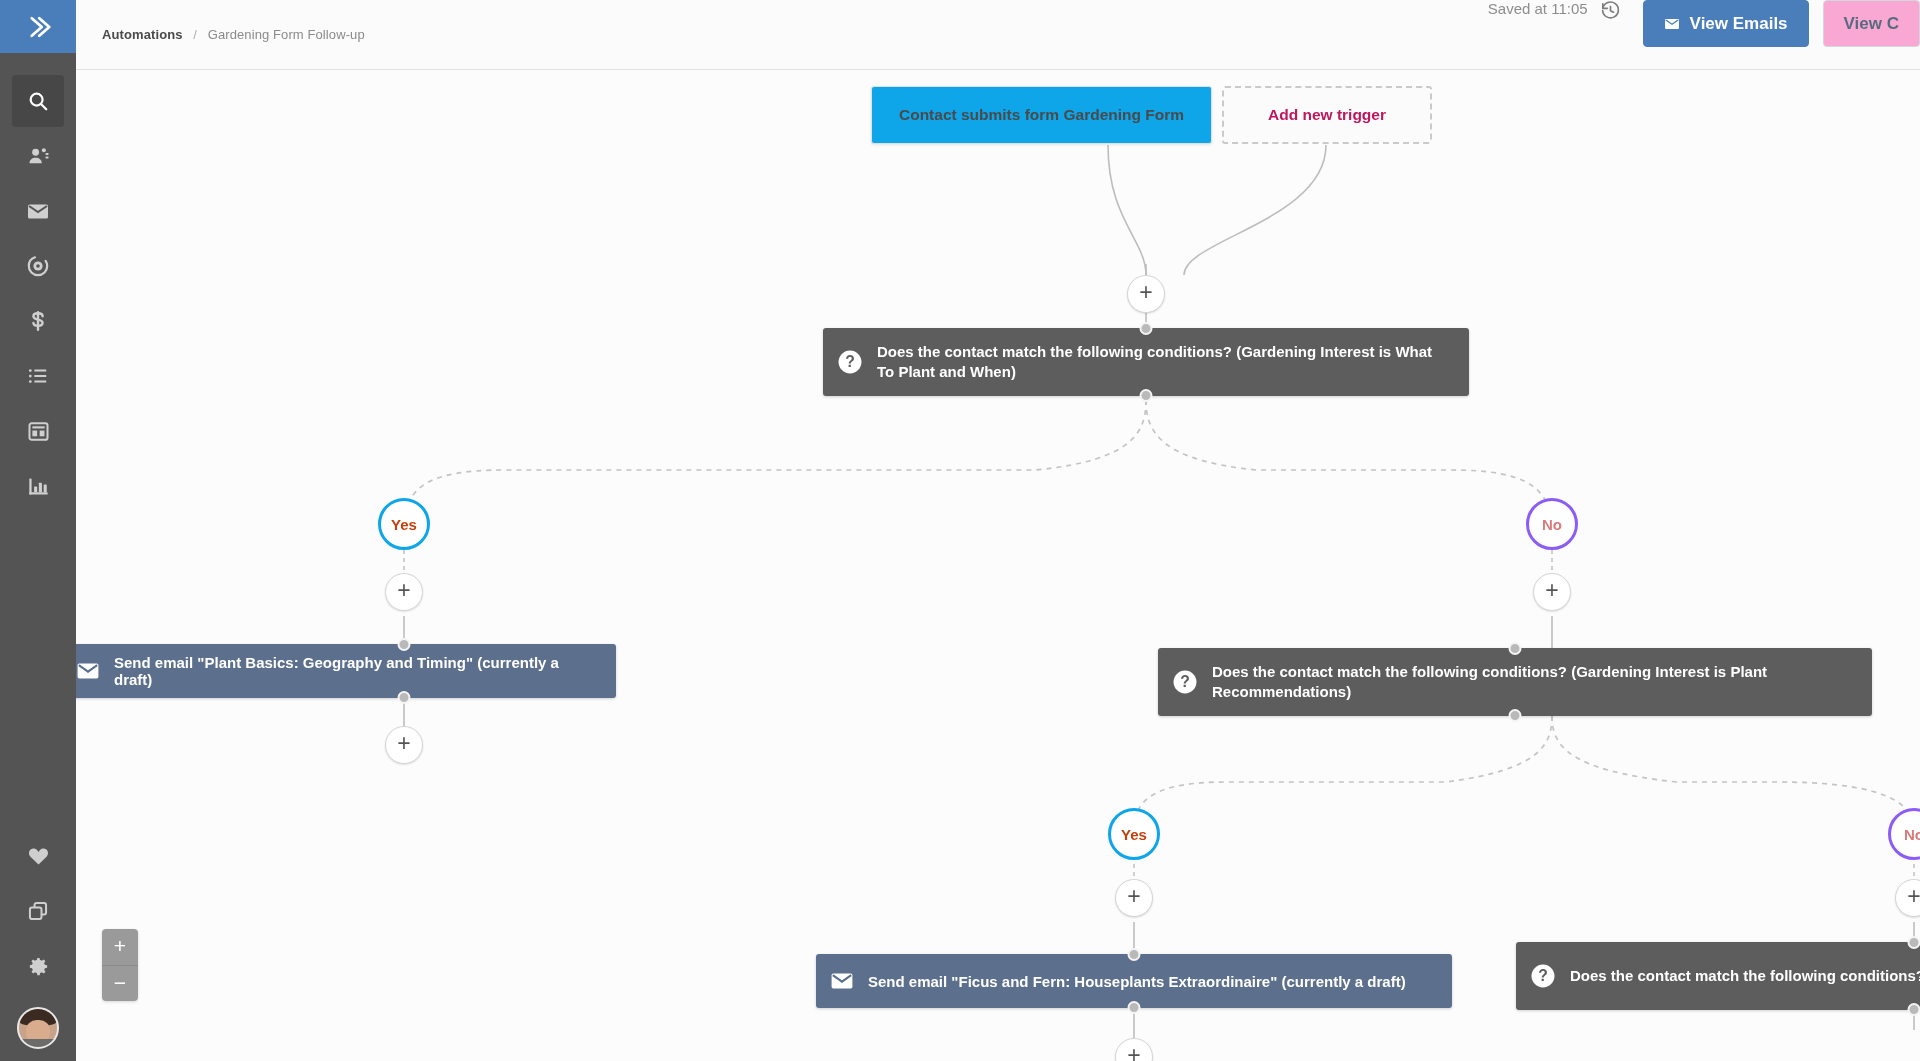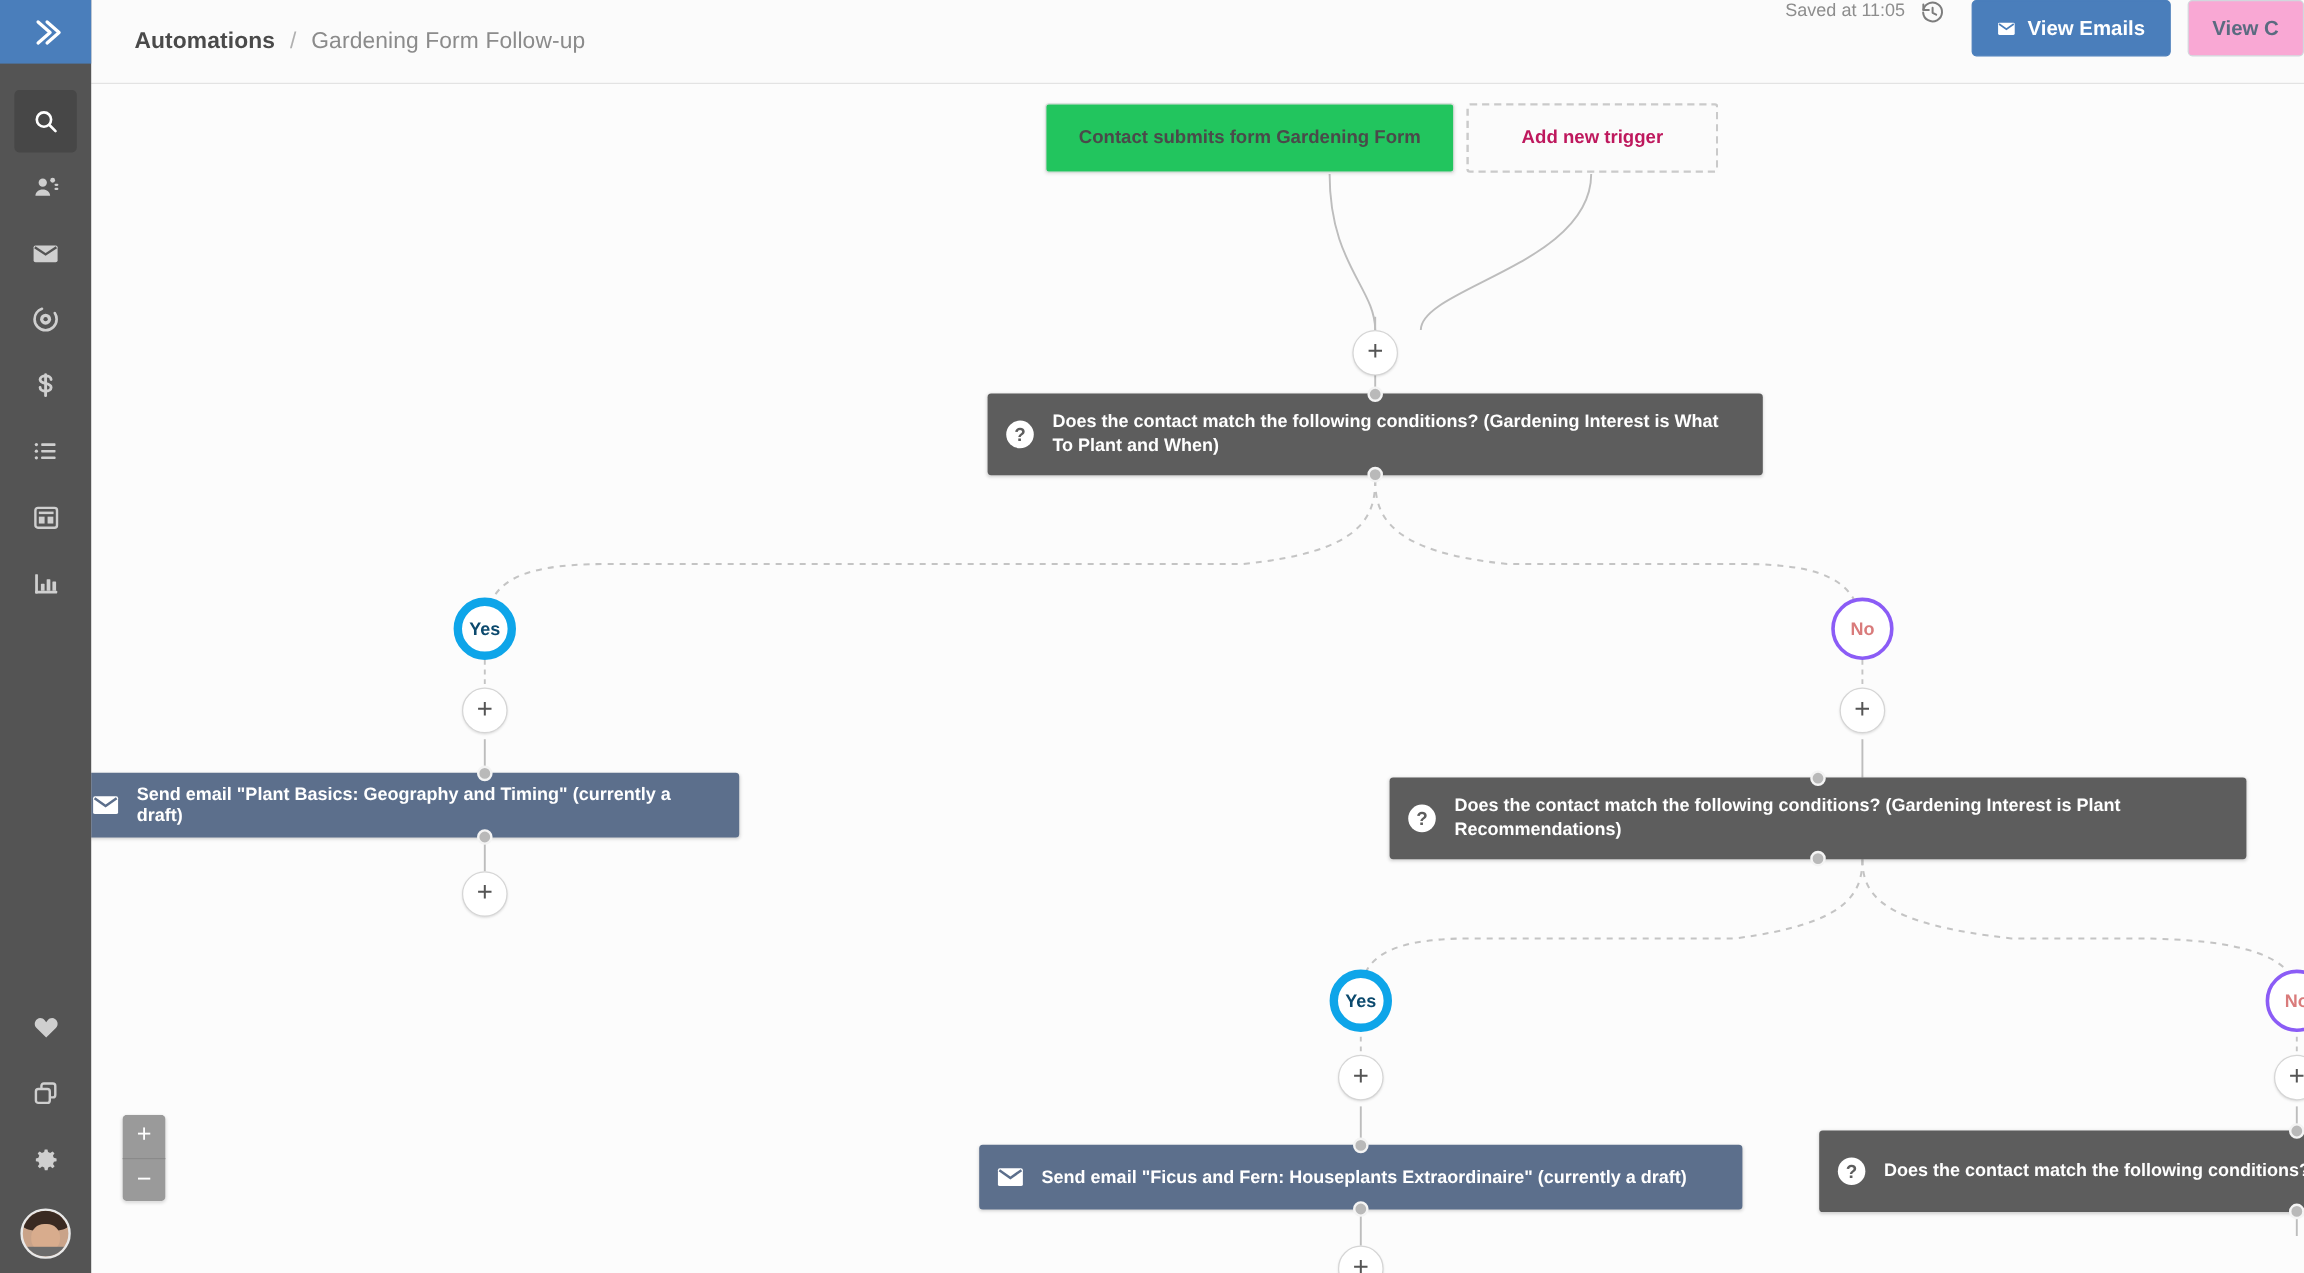--- a/index.html
+++ b/index.html
@@ -90,22 +90,22 @@
   #topbar {
     position: absolute;
     left: 76px; top: 0;
     width: 1844px; height: 70px;
     background: #fbfbfb;
     border-bottom: 1px solid #e3e3e3;
     display: flex; align-items: center;
     z-index: 30;
   }
   #breadcrumb {
-    margin-left: 36px;
-    font-size: 19px;
+    margin-left: 26px;
+    font-size: 13px;
     color: #8b8b8b;
     letter-spacing: .1px;
     white-space: nowrap;
   }
   #breadcrumb .crumb-root {
     color: #4a4a4a;
     font-weight: bold;
     cursor: pointer;
   }
   #breadcrumb .crumb-sep { margin: 0 7px; color: #b0b0b0; }
@@ -172,21 +172,21 @@
   }
 
   .node {
     position: absolute;
     display: flex; align-items: center;
     border-radius: 3px;
     z-index: 5;
   }
 
   .node-trigger {
-    background: #22c55e;
+    background: #0ea5e9;
     border: 1px solid #e0e0e0;
     box-shadow: 0 1px 3px rgba(0,0,0,.10);
     height: 58px;
     justify-content: center;
     font-size: 15.5px;
     font-weight: bold;
     color: #4a4a4a;
     cursor: pointer;
   }
   .node-trigger-add {
@@ -264,21 +264,21 @@
     position: absolute;
     width: 52px; height: 52px;
     border-radius: 50%;
     background: #ffffff;
     display: flex; align-items: center; justify-content: center;
     font-size: 15px;
     font-weight: bold;
     z-index: 8;
     cursor: pointer;
   }
-  .branch-yes { border: 7px solid #0ea5e9; color: #0c4a6e; }
+  .branch-yes { border: 3px solid #0ea5e9; color: #c2410c; }
   .branch-no  { border: 3px solid #8b5cf6; color: #d97b7b; }
 
   
   #zoom-controls {
     position: absolute;
     left: 26px; bottom: 60px;
     width: 36px;
     border-radius: 4px;
     overflow: hidden;
     box-shadow: 0 1px 3px rgba(0,0,0,.15);

